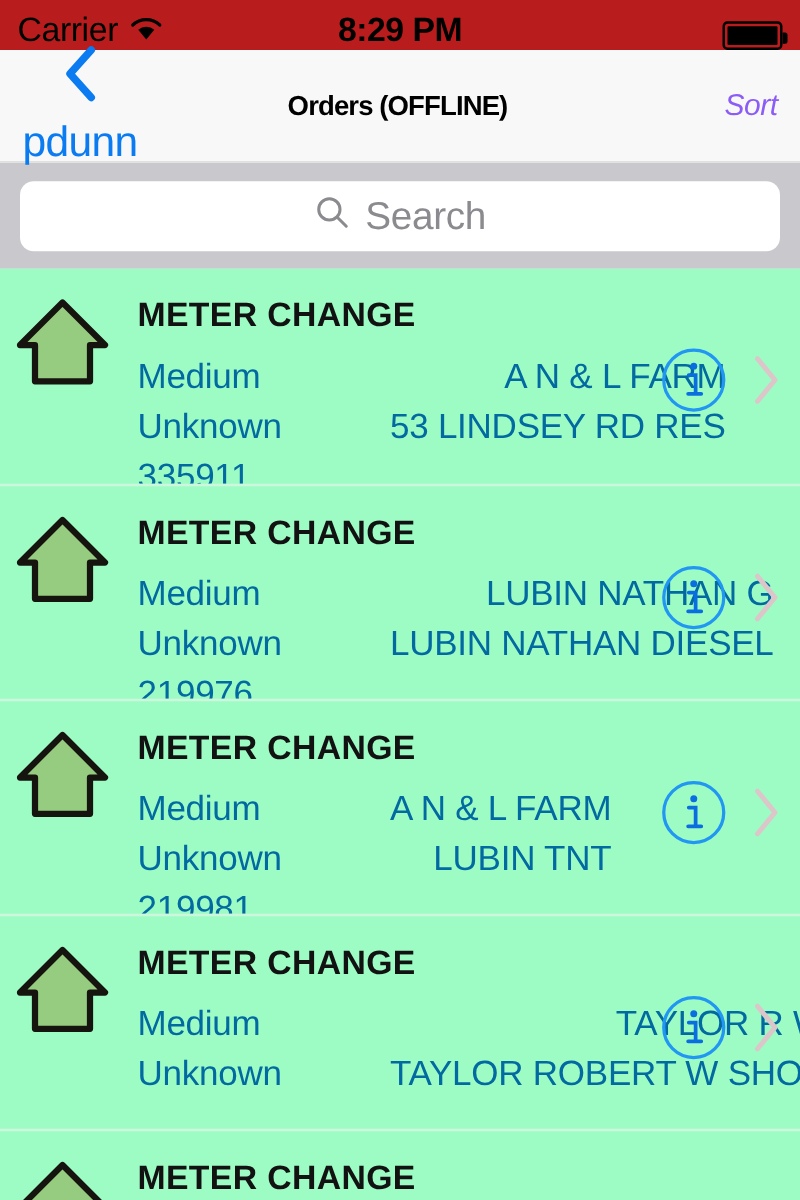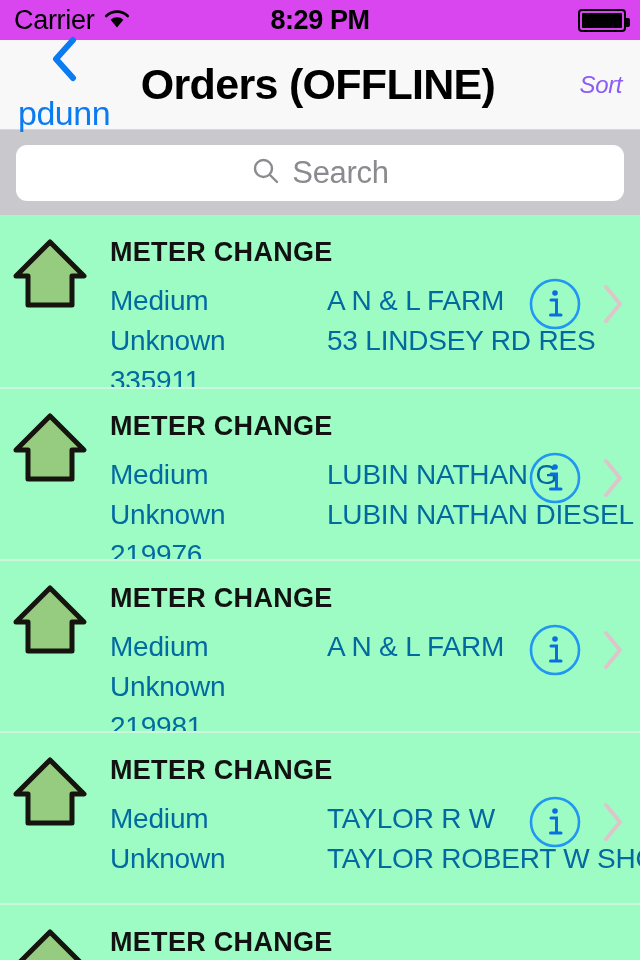--- a/index.html
+++ b/index.html
@@ -8,22 +8,22 @@
     font-family: "Liberation Sans", sans-serif;
     background: #ffffff;
     overflow: hidden;
   }
 
   #app { position: relative; width: 640px; height: 960px; }
 
   
   .status-bar {
     height: 40px; width: 100%;
-    background: #d946ef;
-    display: flex; align-items: center;
+    background: #b91c1c;
+    display: flex; align-items: flex-end;
     position: relative;
     padding: 0 14px;
   }
   .status-left { display: flex; align-items: center; gap: 9px; }
   .carrier { font-size: 27px; color: #000; letter-spacing: -0.3px; }
   .wifi-icon { display: block; }
   .status-time {
     position: absolute; left: 0; right: 0; text-align: center;
     font-size: 27px; font-weight: bold; color: #000; letter-spacing: -0.4px;
     pointer-events: none;
@@ -52,21 +52,21 @@
   .back-button {
     display: flex; align-items: center; gap: 8px;
     cursor: pointer; z-index: 2; flex-direction: column;
   }
   .back-chevron { display: block; }
   .back-label {
     font-size: 34px; color: #0a7bf0; letter-spacing: -0.5px;
   }
   .nav-title {
     position: absolute; left: 0; right: 4px; text-align: center;
-    font-size: 43px; font-weight: bold; color: #000;
+    font-size: 22px; font-weight: bold; color: #000;
     letter-spacing: -0.7px; pointer-events: none;
   }
   .sort-button {
     margin-left: auto; font-size: 24px; color: #8b5cf6;
     letter-spacing: -0.4px; cursor: pointer; z-index: 2; font-style: italic;
   }
 
   
   .search-wrap {
     width: 100%; height: 85px;
@@ -109,21 +109,21 @@
   }
   .row-body {
     flex: 1; position: relative; height: 100%;
   }
   .row-type {
     font-size: 27px; font-weight: bold; color: #121212;
     letter-spacing: 0.3px;
     position: absolute; left: 10px; top: 8px;
   }
   .col-left { position: absolute; left: 10px; top: 52px; }
-  .col-right { position: absolute; left: 227px; top: 52px; }
+  .col-right { position: absolute; left: 212px; top: 52px; text-align: right; }
   .field-line {
     font-size: 28px; color: #0369a1; letter-spacing: -0.2px;
     line-height: 40px; white-space: nowrap;
   }
 
   .row-accessories {
     position: absolute; right: 14px; top: 62px;
     display: flex; align-items: center; gap: 18px;
     z-index: 3;
   }
@@ -256,20 +256,21 @@
       </div>
       <div class="row-body">
         <div class="row-type">METER CHANGE</div>
         <div class="col-left">
           <div class="field-line">Medium</div>
           <div class="field-line">Unknown</div>
           <div class="field-line">219981</div>
         </div>
         <div class="col-right">
           <div class="field-line">A N &amp; L FARM</div>
+          <div class="field-line">LUBIN TNT</div>
         </div>
       </div>
       <div class="row-accessories">
         <span class="info-button">
           <svg width="54" height="54" viewBox="0 0 54 54">
             <circle cx="27" cy="27" r="24" stroke="#2196f3" stroke-width="2.6" fill="none"></circle>
             <circle cx="27" cy="16" r="2.8" fill="#0a6ee0"></circle>
             <path d="M23 23 L28.5 23 L28.5 38 M22.5 38 L33 38" stroke="#0a6ee0" stroke-width="3" fill="none" stroke-linecap="round"></path>
           </svg>
         </span>

